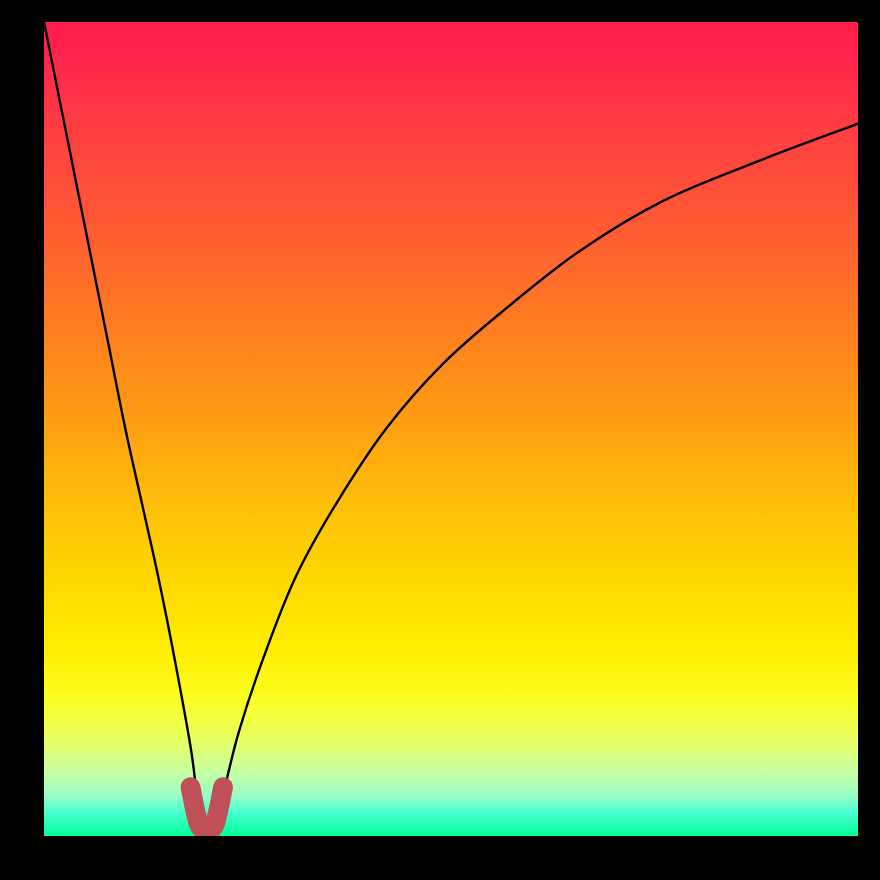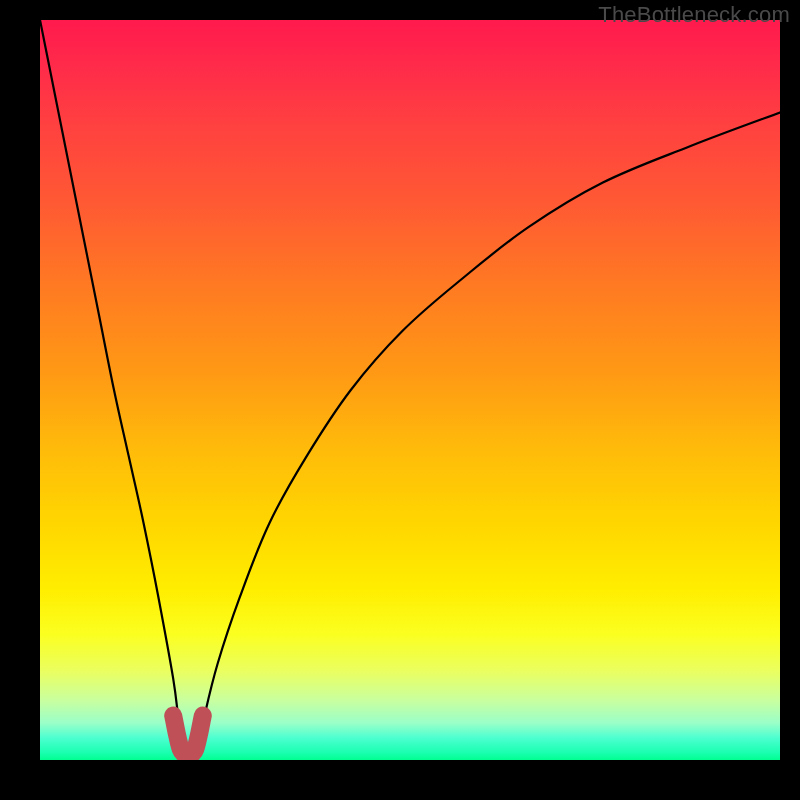--- a/index.html
+++ b/index.html
@@ -77,14 +77,13 @@
     <div class="gradient"></div>
     <svg class="curves" viewBox="0 0 740 740" preserveAspectRatio="none">
       <g>
         <path id="curve-path" fill="none" stroke-width="2.2" stroke-linejoin="round" stroke-linecap="round" d="M 0.0 0.0 C 2.7 13.3, 9.5 47.4, 14.8 74.0 C 20.1 100.6, 24.3 121.4, 29.6 148.0 C 34.9 174.6, 39.1 195.4, 44.4 222.0 C 49.7 248.6, 53.9 269.4, 59.2 296.0 C 64.5 322.6, 68.7 344.7, 74.0 370.0 C 79.3 395.3, 83.5 412.6, 88.8 436.6 C 94.1 460.6, 98.3 477.9, 103.6 503.2 C 108.9 528.5, 113.1 549.2, 118.4 577.2 C 123.7 605.2, 129.5 636.0, 133.2 658.6 C 136.9 681.2, 137.0 689.9, 139.1 703.0 C 141.3 716.1, 142.9 725.1, 145.0 731.1 C 147.2 737.1, 148.8 736.3, 151.0 736.3 C 153.1 736.3, 154.7 737.1, 156.9 731.1 C 159.0 725.1, 159.1 718.7, 162.8 703.0 C 166.5 687.3, 170.9 666.4, 177.6 643.8 C 184.3 621.2, 190.5 602.5, 199.8 577.2 C 209.1 551.9, 217.4 528.5, 229.4 503.2 C 241.4 477.9, 251.7 460.6, 266.4 436.6 C 281.1 412.6, 293.5 392.6, 310.8 370.0 C 328.1 347.4, 342.6 330.8, 362.6 310.8 C 382.6 290.8, 399.2 277.6, 421.8 259.0 C 444.4 240.4, 463.1 224.5, 488.4 207.2 C 513.7 189.9, 533.1 177.5, 562.4 162.8 C 591.7 148.1, 619.2 138.5, 651.2 125.8 C 683.2 113.1, 724.0 98.5, 740.0 92.5" stroke="#000000"></path>
       </g>
       <g>
         <path id="marker-path" fill="none" stroke-width="18" stroke-linejoin="round" stroke-linecap="round" d="M 133.2 695.6 C 133.9 698.9, 135.6 708.1, 136.9 714.1 C 138.2 720.1, 139.3 725.3, 140.6 728.9 C 141.9 732.5, 143.0 732.7, 144.3 734.1 C 145.6 735.4, 146.7 736.3, 148.0 736.3 C 149.3 736.3, 150.4 735.4, 151.7 734.1 C 153.0 732.7, 154.1 732.5, 155.4 728.9 C 156.7 725.3, 157.8 720.1, 159.1 714.1 C 160.4 708.1, 162.1 698.9, 162.8 695.6" stroke="#c05058"></path>
       </g>
     </svg>
   </div>
-  <div class="watermark">TheBottleneck.com</div>
 </div>
 
 </body></html>

